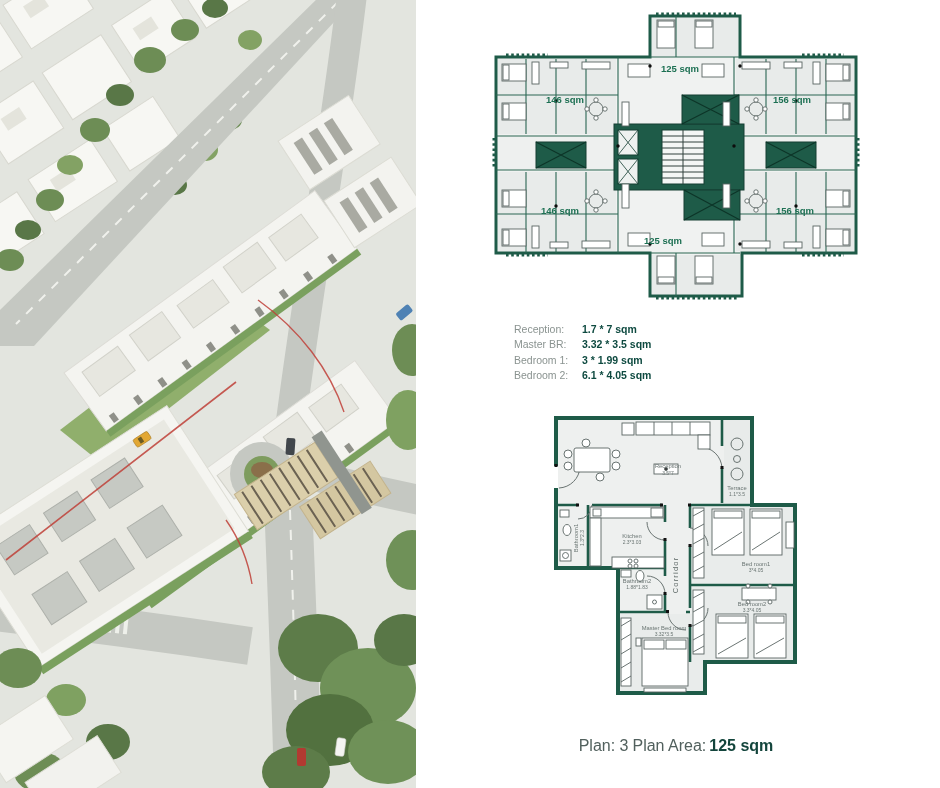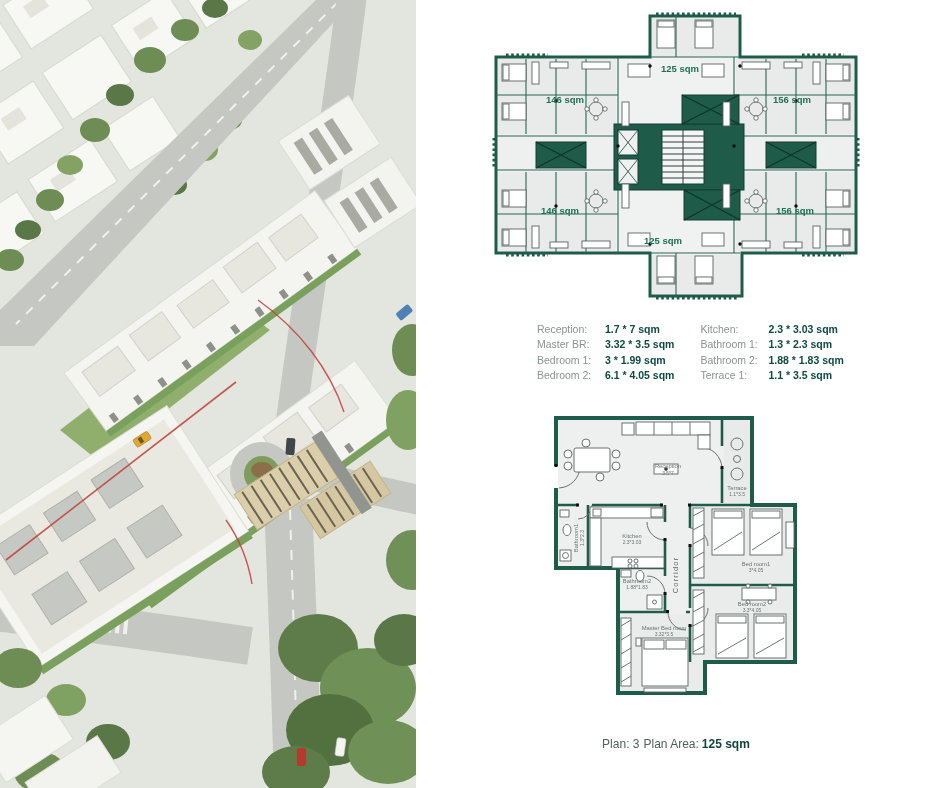--- a/index.html
+++ b/index.html
@@ -4,26 +4,26 @@
 <style>
   html,body{margin:0;padding:0;background:#ffffff;}
   .stage{position:relative;width:940px;height:788px;background:#ffffff;overflow:hidden;
          font-family:"Liberation Sans",sans-serif;}
   .photo{position:absolute;left:0;top:0;width:416px;height:788px;}
   .photo svg{display:block;width:100%;height:100%;}
   .tplan{position:absolute;left:490px;top:6px;width:372px;height:294px;}
   .uplan{position:absolute;left:552px;top:410px;width:248px;height:324px;}
   .tplan svg,.uplan svg{display:block;width:100%;height:100%;}
   svg text{font-family:"Liberation Sans",sans-serif;}
-  .dims{position:absolute;left:537px;top:323px;display:flex;gap:26px;font-size:10.5px;line-height:12px;}
+  .dims{position:absolute;left:514px;top:323px;display:flex;gap:26px;font-size:10.5px;line-height:12px;}
   .dcol{display:grid;grid-template-columns:68px auto;row-gap:3.4px;}
   .dlabel{color:#8a9390;}
   .dval{color:#0e4a40;font-weight:bold;}
   .caption{position:absolute;left:540px;top:737px;width:272px;display:flex;justify-content:center;
-           gap:4px;font-size:12px;color:#51605d;}
+           gap:4px;font-size:16px;color:#51605d;}
   .caption .tot b{color:#13453c;margin-left:3px;}
   .unit-label{font-weight:bold;font-size:9.5px;fill:#1d7053;}
   .rname{font-size:5.8px;fill:#6a7573;}
   .rdims{font-size:5px;fill:#6a7573;}
 </style>
 </head>
 <body>
 
 <div class="stage">
 
@@ -333,30 +333,20 @@
   <div class="dims">
     <div class="dcol">
       <span class="dlabel">Reception:</span>
       <span class="dval">1.7 * 7 sqm</span>
       <span class="dlabel">Master BR:</span>
       <span class="dval">3.32 * 3.5 sqm</span>
       <span class="dlabel">Bedroom 1:</span>
       <span class="dval">3 * 1.99 sqm</span>
       <span class="dlabel">Bedroom 2:</span>
       <span class="dval">6.1 * 4.05 sqm</span>
-    </div>
-    <div class="dcol">
-      <span class="dlabel">Kitchen:</span>
-      <span class="dval">2.3 * 3.03 sqm</span>
-      <span class="dlabel">Bathroom 1:</span>
-      <span class="dval">1.3 * 2.3 sqm</span>
-      <span class="dlabel">Bathroom 2:</span>
-      <span class="dval">1.88 * 1.83 sqm</span>
-      <span class="dlabel">Terrace 1:</span>
-      <span class="dval">1.1 * 3.5 sqm</span>
     </div>
   </div>
 
   <div class="uplan">
     <svg viewBox="0 0 248 324">
       <path d="M4,8 H200 V95 H243 V252 H153 V283 H66 V158 H4 Z" fill="#eef0ef" stroke="#1e5b48" stroke-width="4"></path>
       <g>
         <rect x="172" y="10" width="26" height="83" fill="#e8ebea"></rect>
         <rect x="140" y="97" width="101" height="76" fill="#e9eceb"></rect>
         <rect x="140" y="177" width="101" height="73" fill="#e9eceb"></rect>

